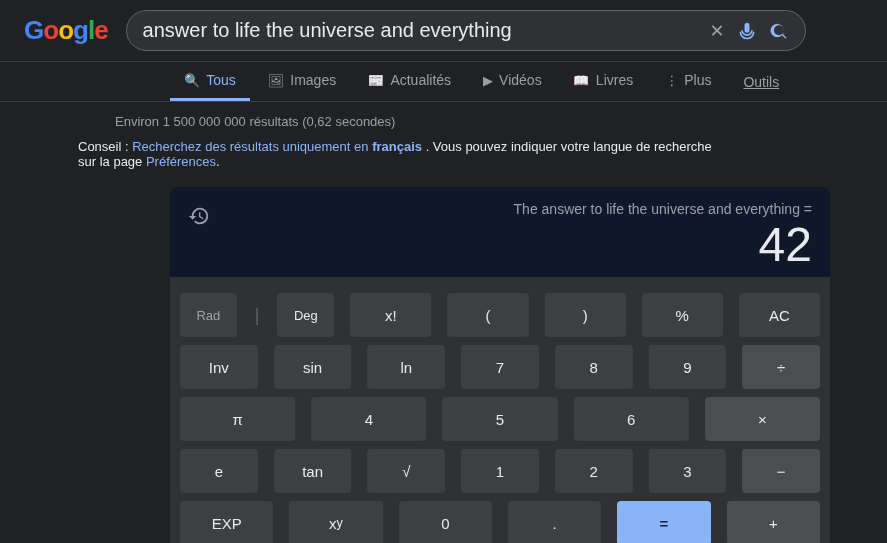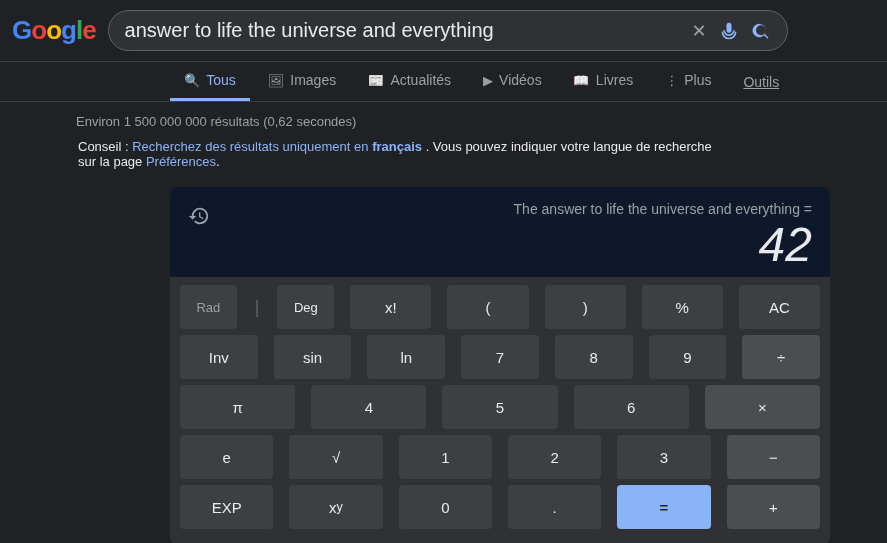--- a/index.html
+++ b/index.html
@@ -10,22 +10,22 @@
       width: 887px;
       min-height: 543px;
       overflow: hidden;
     }
 
     
     .header {
       background: #202124;
       display: flex;
       align-items: center;
-      padding: 10px 12px;
-      gap: 12px;
+      padding: 10px 24px;
+      gap: 18px;
       border-bottom: 1px solid #3c4043;
     }
     .google-logo {
       font-size: 26px;
       font-weight: bold;
       color: #fff;
       letter-spacing: -1px;
       white-space: nowrap;
     }
     .google-logo span.g { color: #4285f4; }
@@ -101,21 +101,21 @@
       margin-left: auto;
       padding: 10px 14px;
       font-size: 14px;
       color: #9aa0a6;
       cursor: pointer;
       text-decoration: underline;
     }
 
     
     .results-info {
-      padding: 12px 76px 6px;
+      padding: 12px 115px 6px;
       font-size: 13px;
       color: #9aa0a6;
     }
     .conseil {
       padding: 4px 78px 10px;
       font-size: 13px;
       color: #e8eaed;
       max-width: 800px;
     }
     .conseil a {
@@ -151,31 +151,31 @@
     .calc-expression {
       color: #9aa0a6;
       font-size: 14px;
       margin-bottom: 4px;
     }
     .calc-result {
       font-size: 48px;
       color: #e8eaed;
       font-weight: 300;
       line-height: 1;
-      font-style: italic;
     }
 
     
     .calc-buttons {
       padding: 8px 10px 10px;
     }
     .calc-row {
       display: flex;
       gap: 16px;
       margin-bottom: 6px;
+      margin-top: 8px;
     }
     .calc-btn {
       flex: 1;
       height: 44px;
       border: none;
       border-radius: 4px;
       font-size: 15px;
       cursor: pointer;
       display: flex;
       align-items: center;
@@ -309,20 +309,21 @@
     <div class="calc-row">
       <button class="calc-btn btn-func">π</button>
       <button class="calc-btn btn-num">4</button>
       <button class="calc-btn btn-num">5</button>
       <button class="calc-btn btn-num">6</button>
       <button class="calc-btn btn-op">×</button>
     </div>
 
     <div class="calc-row">
       <button class="calc-btn btn-func">e</button>
+      <button class="calc-btn btn-func">tan</button>
       <button class="calc-btn btn-func">√</button>
       <button class="calc-btn btn-num">1</button>
       <button class="calc-btn btn-num">2</button>
       <button class="calc-btn btn-num">3</button>
       <button class="calc-btn btn-op">−</button>
     </div>
 
     <div class="calc-row">
       <button class="calc-btn btn-func">EXP</button>
       <button class="calc-btn btn-func">x<sup>y</sup></button>

